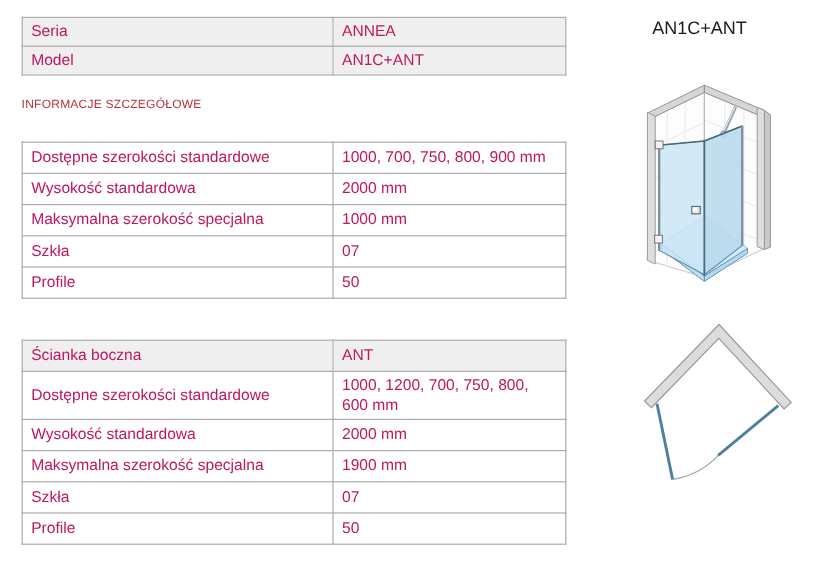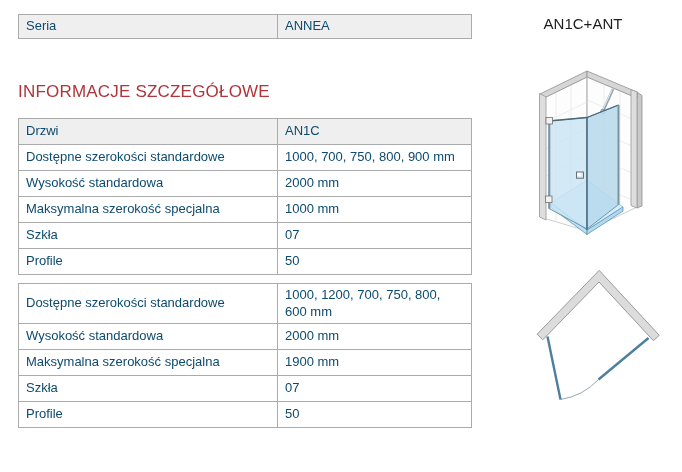--- a/index.html
+++ b/index.html
@@ -4,37 +4,37 @@
 <style>
   html,body{margin:0;padding:0;}
   body{
     width:682px;height:472px;position:relative;overflow:hidden;
     background:#ffffff;
     font-family:"Liberation Sans",sans-serif;
     color:#3c3c3c;
   }
   table.tbl{
     position:absolute;border-collapse:collapse;table-layout:fixed;
-    font-size:13px;color:#0c4a6e;
+    font-size:13px;color:#be185d;
   }
   table.tbl td{
     border:1px solid #ababab;
     padding:1px 7px;vertical-align:middle;
     line-height:1.3;
     overflow:hidden;
   }
   table.tbl col.c1{width:259px;}
   table.tbl col.c2{width:194px;}
   table.meta td{background:#efefef;height:21px;}
   table.dt td{height:23px;background:#ffffff;}
   table.dt tr.hdr td{background:#efefef;}
   table.dt tr.tall td{height:37px;}
   .section-heading{
     position:absolute;left:18px;top:82px;margin:0;
-    font-size:17px;font-weight:400;letter-spacing:.2px;
+    font-size:10px;font-weight:400;letter-spacing:.2px;
     color:#b2343b;white-space:nowrap;
   }
   .diagram-title{
     position:absolute;left:535px;top:15px;width:96px;
     text-align:center;font-size:15px;color:#1d1d1d;white-space:nowrap;
   }
   .svg-abs{position:absolute;}
 </style>
 </head>
 <body>
@@ -42,35 +42,35 @@
 <table class="tbl meta" style="left:18px;top:14px;">
   <colgroup>
       <col class="c1">
       <col class="c2">
     </colgroup>
   <tbody>
       <tr>
     <td>Seria</td>
     <td>ANNEA</td>
   </tr>
+  <tr>
+    <td>Model</td>
+    <td>AN1C+ANT</td>
+  </tr>
 </tbody>
   </table>
 
 <h2 class="section-heading">INFORMACJE SZCZEGÓŁOWE</h2>
 
 <table class="tbl dt" style="left:18px;top:118px;">
   <colgroup>
       <col class="c1">
       <col class="c2">
     </colgroup>
   <tbody>
-      <tr class="hdr">
-    <td>Drzwi</td>
-    <td>AN1C</td>
-  </tr>
   <tr>
     <td>Dostępne szerokości standardowe</td>
     <td>1000, 700, 750, 800, 900 mm</td>
   </tr>
   <tr>
     <td>Wysokość standardowa</td>
     <td>2000 mm</td>
   </tr>
   <tr>
     <td>Maksymalna szerokość specjalna</td>
@@ -86,20 +86,24 @@
   </tr>
 </tbody>
   </table>
 
 <table class="tbl dt" style="left:18px;top:283px;">
   <colgroup>
       <col class="c1">
       <col class="c2">
     </colgroup>
   <tbody>
+      <tr class="hdr">
+    <td>Ścianka boczna</td>
+    <td>ANT</td>
+  </tr>
   <tr class="tall">
     <td>Dostępne szerokości standardowe</td>
     <td>1000, 1200, 700, 750, 800, 600 mm</td>
   </tr>
   <tr>
     <td>Wysokość standardowa</td>
     <td>2000 mm</td>
   </tr>
   <tr>
     <td>Maksymalna szerokość specjalna</td>

